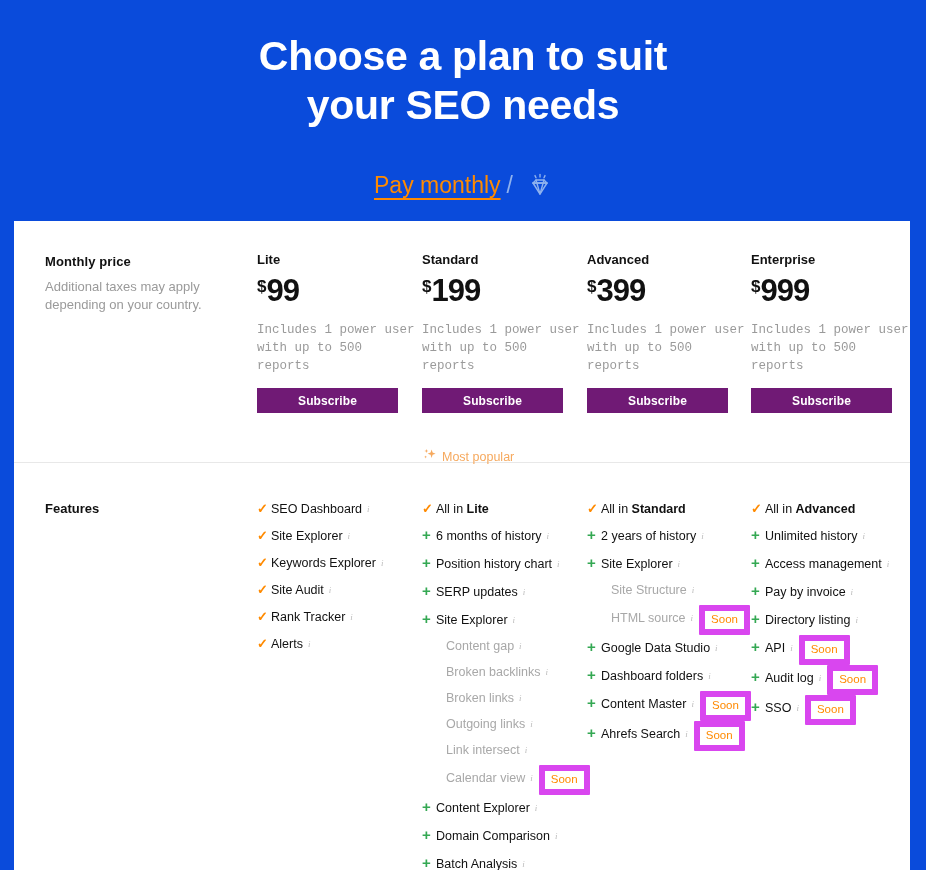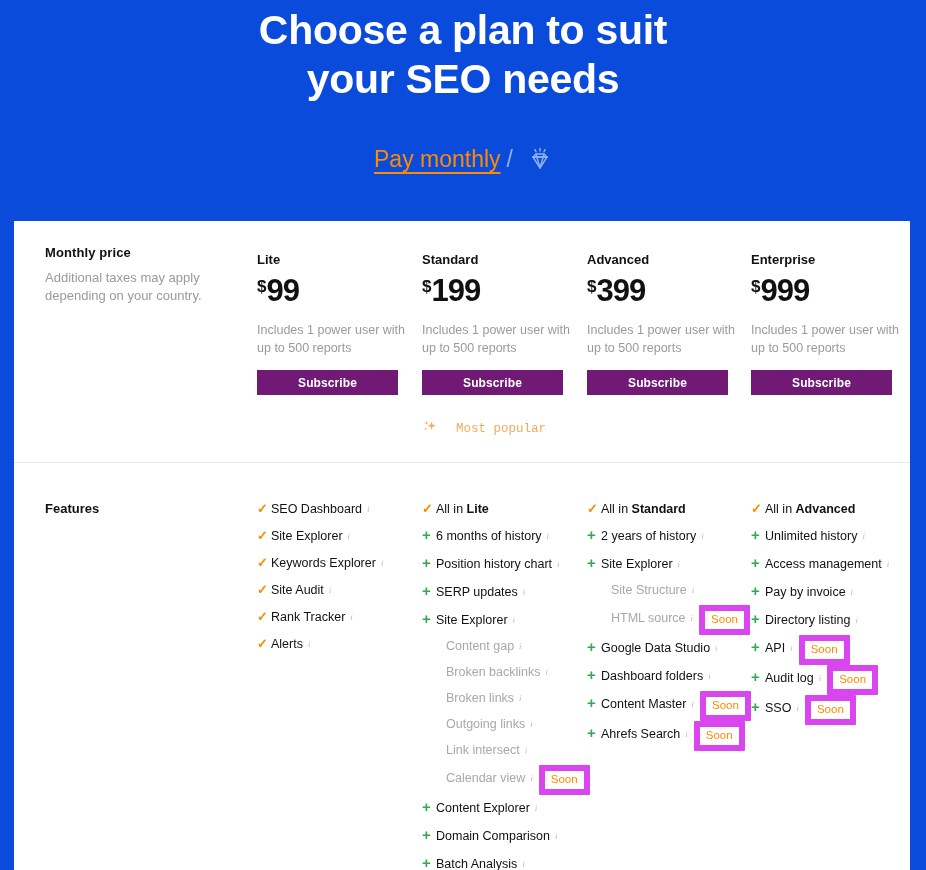--- a/index.html
+++ b/index.html
@@ -5,21 +5,21 @@
   * { box-sizing: border-box; margin: 0; padding: 0; }
   html, body {
     width: 926px; height: 870px;
     font-family: "Liberation Sans", sans-serif;
     background: #0A4BDB;
     overflow: hidden;
   }
   .page { position: relative; width: 926px; height: 870px; background: #0A4BDB; }
 
   
-  .hero { padding-top: 6px; text-align: center; }
+  .hero { padding-top: 32px; text-align: center; }
   .hero-title {
     color: #ffffff;
     font-size: 41px;
     font-weight: bold;
     line-height: 49px;
     letter-spacing: -0.3px;
   }
   .billing-row {
     margin-top: 43px;
     font-size: 23px;
@@ -65,37 +65,37 @@
   .label-sub {
     margin-top: 9px; font-size: 13px; color: #9A9A9A; line-height: 18px;
   }
   .features-label { font-size: 13px; font-weight: bold; color: #111; }
 
   
   .plan-name { font-size: 13px; font-weight: bold; color: #111; }
   .plan-price { margin-top: 2px; display: flex; align-items: flex-start; color: #111; }
   .price-currency { font-size: 17px; font-weight: bold; line-height: 1; margin-top: 9px; }
   .price-amount { font-size: 31px; font-weight: bold; line-height: 44px; letter-spacing: -1px; }
-  .plan-desc { margin-top: 8px; font-size: 12.5px; color: #9A9A9A; line-height: 18px; }
+  .plan-desc { margin-top: 8px; font-size: 12.5px; color: #9A9A9A; line-height: 18px; font-family: Liberation Mono, monospace; }
   .subscribe-btn {
     margin-top: 13px;
     display: block;
     width: 141px; height: 25px;
     background: #701a75;
     color: #ffffff;
     border: none;
     font-family: "Liberation Sans", sans-serif;
     font-size: 12px; font-weight: bold;
     cursor: pointer;
     letter-spacing: 0.1px;
   }
   .most-popular {
-    margin-top: 24px;
-    display: flex; align-items: center; gap: 18px;
-    font-size: 12.5px; color: #F6A95E; font-family: Liberation Mono, monospace;
+    margin-top: 34px;
+    display: flex; align-items: center; gap: 4px;
+    font-size: 12.5px; color: #F6A95E;
   }
 
   
   .feat-list { list-style: none; }
   .feat-item {
     display: flex; align-items: baseline;
     font-size: 12.5px; line-height: 25px; color: #111;
     white-space: nowrap;
   }
   .feat-mark { width: 12px; flex: 0 0 12px; font-weight: bold; font-size: 13px; }
@@ -149,21 +149,21 @@
         </svg>
       </span>
     </div>
   </div>
 
   <div class="panel">
 
     <div class="pricing-section">
       <div class="row" style="height:241px;">
 
-        <div class="col-label" style="top:24px;">
+        <div class="col-label" style="top:33px;">
           <div class="label-title">Monthly price</div>
           <div class="label-sub">Additional taxes may apply depending on your country.</div>
         </div>
 
         <div id="plan-cols">
             <div class="col c0" style="top: 31px;">
               <div class="plan-name">Lite</div>
               <div class="plan-price">
                 <span class="price-currency">$</span>
                 <span class="price-amount">99</span>

